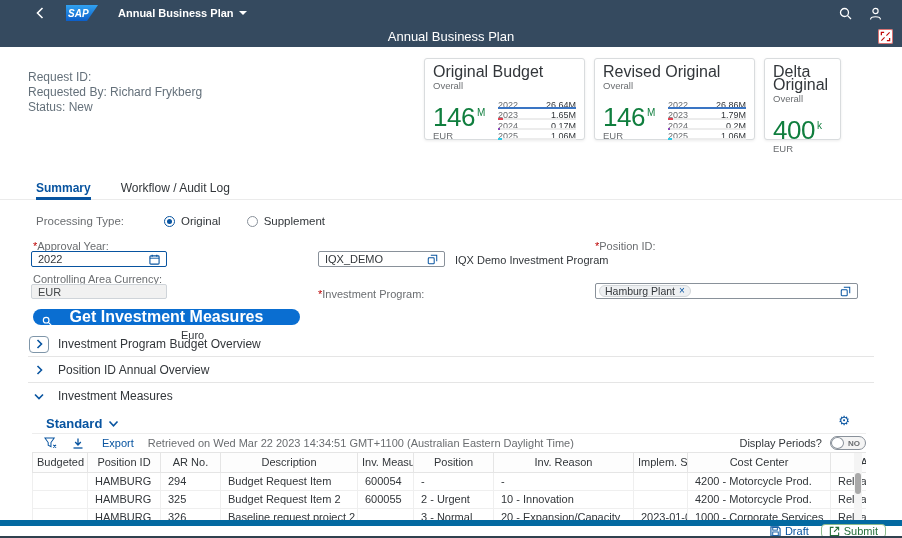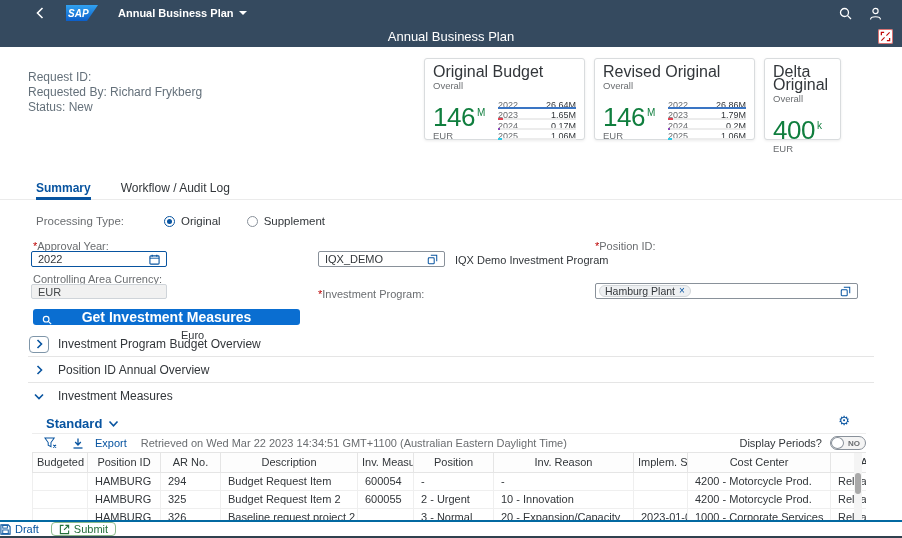--- a/index.html
+++ b/index.html
@@ -69,42 +69,42 @@
   .inp-year  { left:31px;  top:251px; width:136px; border-color:#0854a0; }
   .inp-prog  { left:318px; top:251px; width:127px; }
   .inp-pos   { left:595px; top:251px; width:263px; padding-left:3px;margin-top:32px; }
   .inp-ctrl  { left:31px;  top:284px; width:136px; height:15px; background:#f1f1f1; border-color:#cfd4d9; color:#45484a; }
   .sidetext  { position:absolute; font-size:11px; color:#32363a; }
   .token { display:inline-flex; align-items:center; height:12px; background:#eef0f2; border:1px solid #d3d7da;
            border-radius:8px; padding:0 5px; font-size:10.5px; color:#32363a; }
   .token .tx { color:#0854a0; margin-left:4px; font-size:10px; cursor:pointer; line-height:10px; }
 
   .gim-btn { position:absolute; left:33px; top:309px; width:267px; height:16px; background:#0a6ed1;
-             border:none; border-radius:3px; color:#fff; font-size:14px; font-weight:bold;
+             border:none; border-radius:8px; color:#fff; font-size:16px; font-weight:bold;
              display:flex; align-items:center; justify-content:center; cursor:pointer; }
   .gim-btn .sic { position:absolute; left:9px; top:3px; }
 
   
   .section { position:absolute; left:28px; right:28px; display:flex; align-items:center; gap:9px;
              font-size:12px; color:#32363a; }
   .sec1 { top:332px; height:25px; border-bottom:1px solid #e5e5e5; }
   .sec2 { top:357px; height:26px; border-bottom:1px solid #e5e5e5; }
   .sec3 { top:383px; height:26px; }
   .chev-box { width:20px; height:17px; border:1px solid #7f96a9; border-radius:4px;
               display:flex; align-items:center; justify-content:center; cursor:pointer; margin-left:1px; }
   .chev-plain { width:20px; height:17px; display:flex; align-items:center; justify-content:center; cursor:pointer; margin-left:1px; }
 
   
   .std-row { position:absolute; left:46px; top:416px; display:flex; align-items:center; gap:6px; cursor:pointer; }
   .std-label { font-size:13px; font-weight:bold; color:#0854a0; }
   .gear { position:absolute; top:414px; right:52px; font-size:13px; color:#0854a0; cursor:pointer; line-height:13px; }
   .toolbar { position:absolute; left:32px; right:36px; top:433px; height:19px; border-top:1px solid #ededed;
              display:flex; align-items:center; font-size:11px; padding-left:12px; }
   .filter-ic { cursor:pointer; display:flex; }
-  .export { display:flex; align-items:center; gap:12px; color:#0854a0; margin-left:16px; cursor:pointer; }
+  .export { display:flex; align-items:center; gap:19px; color:#0854a0; margin-left:16px; cursor:pointer; }
   .retrieved { color:#6a6d70; margin-left:14px; }
   .dp-wrap { margin-left:auto; display:flex; align-items:center; gap:8px; }
   .dp-label { color:#32363a; }
   .toggle { width:36px; height:14px; border:1px solid #89919a; border-radius:8px; background:#f4f4f4;
             position:relative; cursor:pointer; }
   .toggle .knob { position:absolute; left:0px; top:0px; width:13px; height:12px; background:#fff;
                   border:1px solid #89919a; border-radius:50%; }
   .toggle .state { position:absolute; right:5px; top:2px; font-size:8px; color:#6a6d70; font-weight:bold; }
 
   .tablewrap { position:absolute; left:32px; top:452px; width:834px; height:69px; overflow:hidden;
@@ -112,22 +112,22 @@
   table { border-collapse:collapse; table-layout:fixed; width:918px; font-size:11px; color:#32363a; }
   th { height:19px; font-weight:normal; text-align:center; background:#fdfdfd;
        border-right:1px solid #e5e5e5; border-bottom:1px solid #e5e5e5; border-left:1px solid #e5e5e5;
        padding:0 4px; white-space:nowrap; overflow:hidden; }
   td { height:18px; border-right:1px solid #efefef; border-left:1px solid #efefef;
        border-bottom:1px solid #efefef; padding:0 7px; white-space:nowrap; overflow:hidden; }
   .vscroll { position:absolute; left:822px; top:0; width:8px; height:69px; background:#f4f4f4; }
   .vthumb { position:absolute; left:1px; top:20px; width:6px; height:21px; background:#a9a9a9; border-radius:3px; cursor:pointer; }
 
   
-  .footer { position:absolute; left:0; right:0; top:520px; height:16px; background:#fff; border-top:2px solid #0369a1;
-            display:flex; align-items:center; gap:12px; padding-right:8px; }
+  .footer { position:absolute; left:0; right:0; top:520px; height:16px; background:#fff; border-top:6px solid #0369a1;
+            display:flex; align-items:center; justify-content:flex-end; gap:12px; padding-right:16px; }
   .draft-btn { display:flex; align-items:center; gap:4px; color:#0854a0; font-size:11px; cursor:pointer; }
   .submit-btn { display:flex; align-items:center; gap:4px; height:14px; padding:0 7px; border:1px solid #8cbb8c;
                 border-radius:4px; background:#fff; color:#256f3a; font-size:11px; cursor:pointer; }
   .bottom-strip { position:absolute; left:0; right:0; bottom:0; height:2px; background:#30414f; }
 </style>
 </head>
 <body>
 
 <div class="screen">
 

